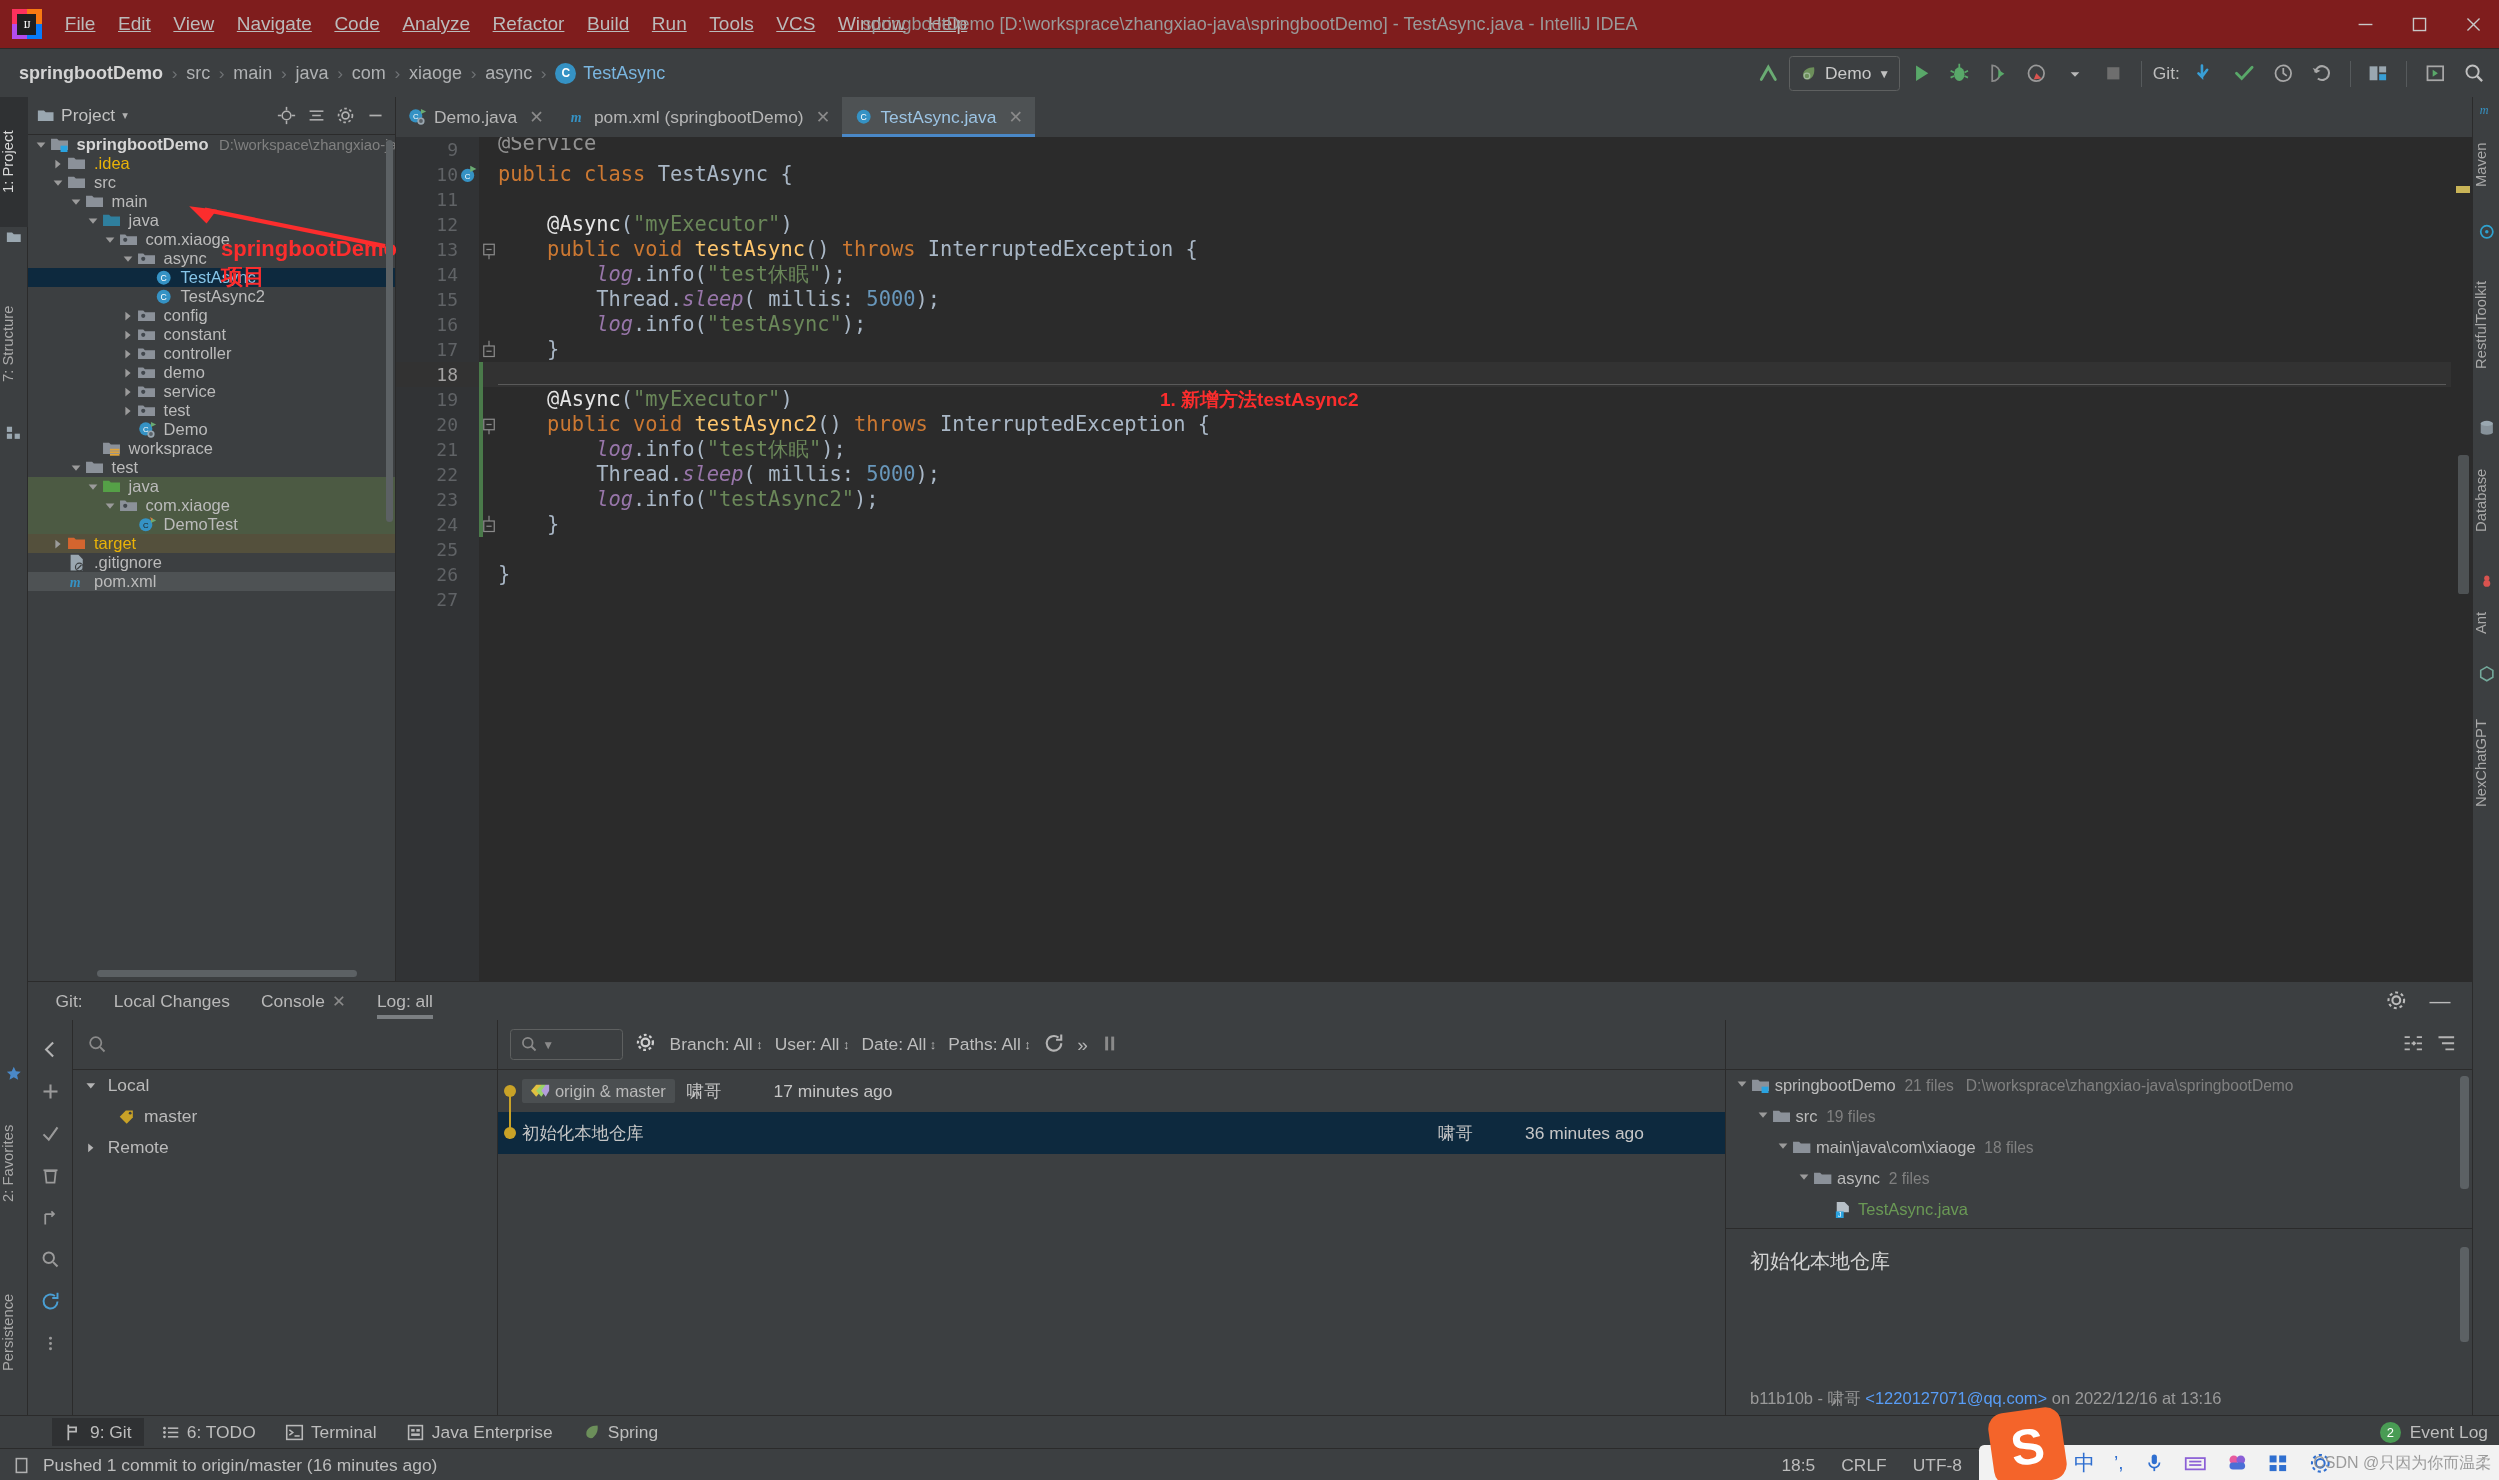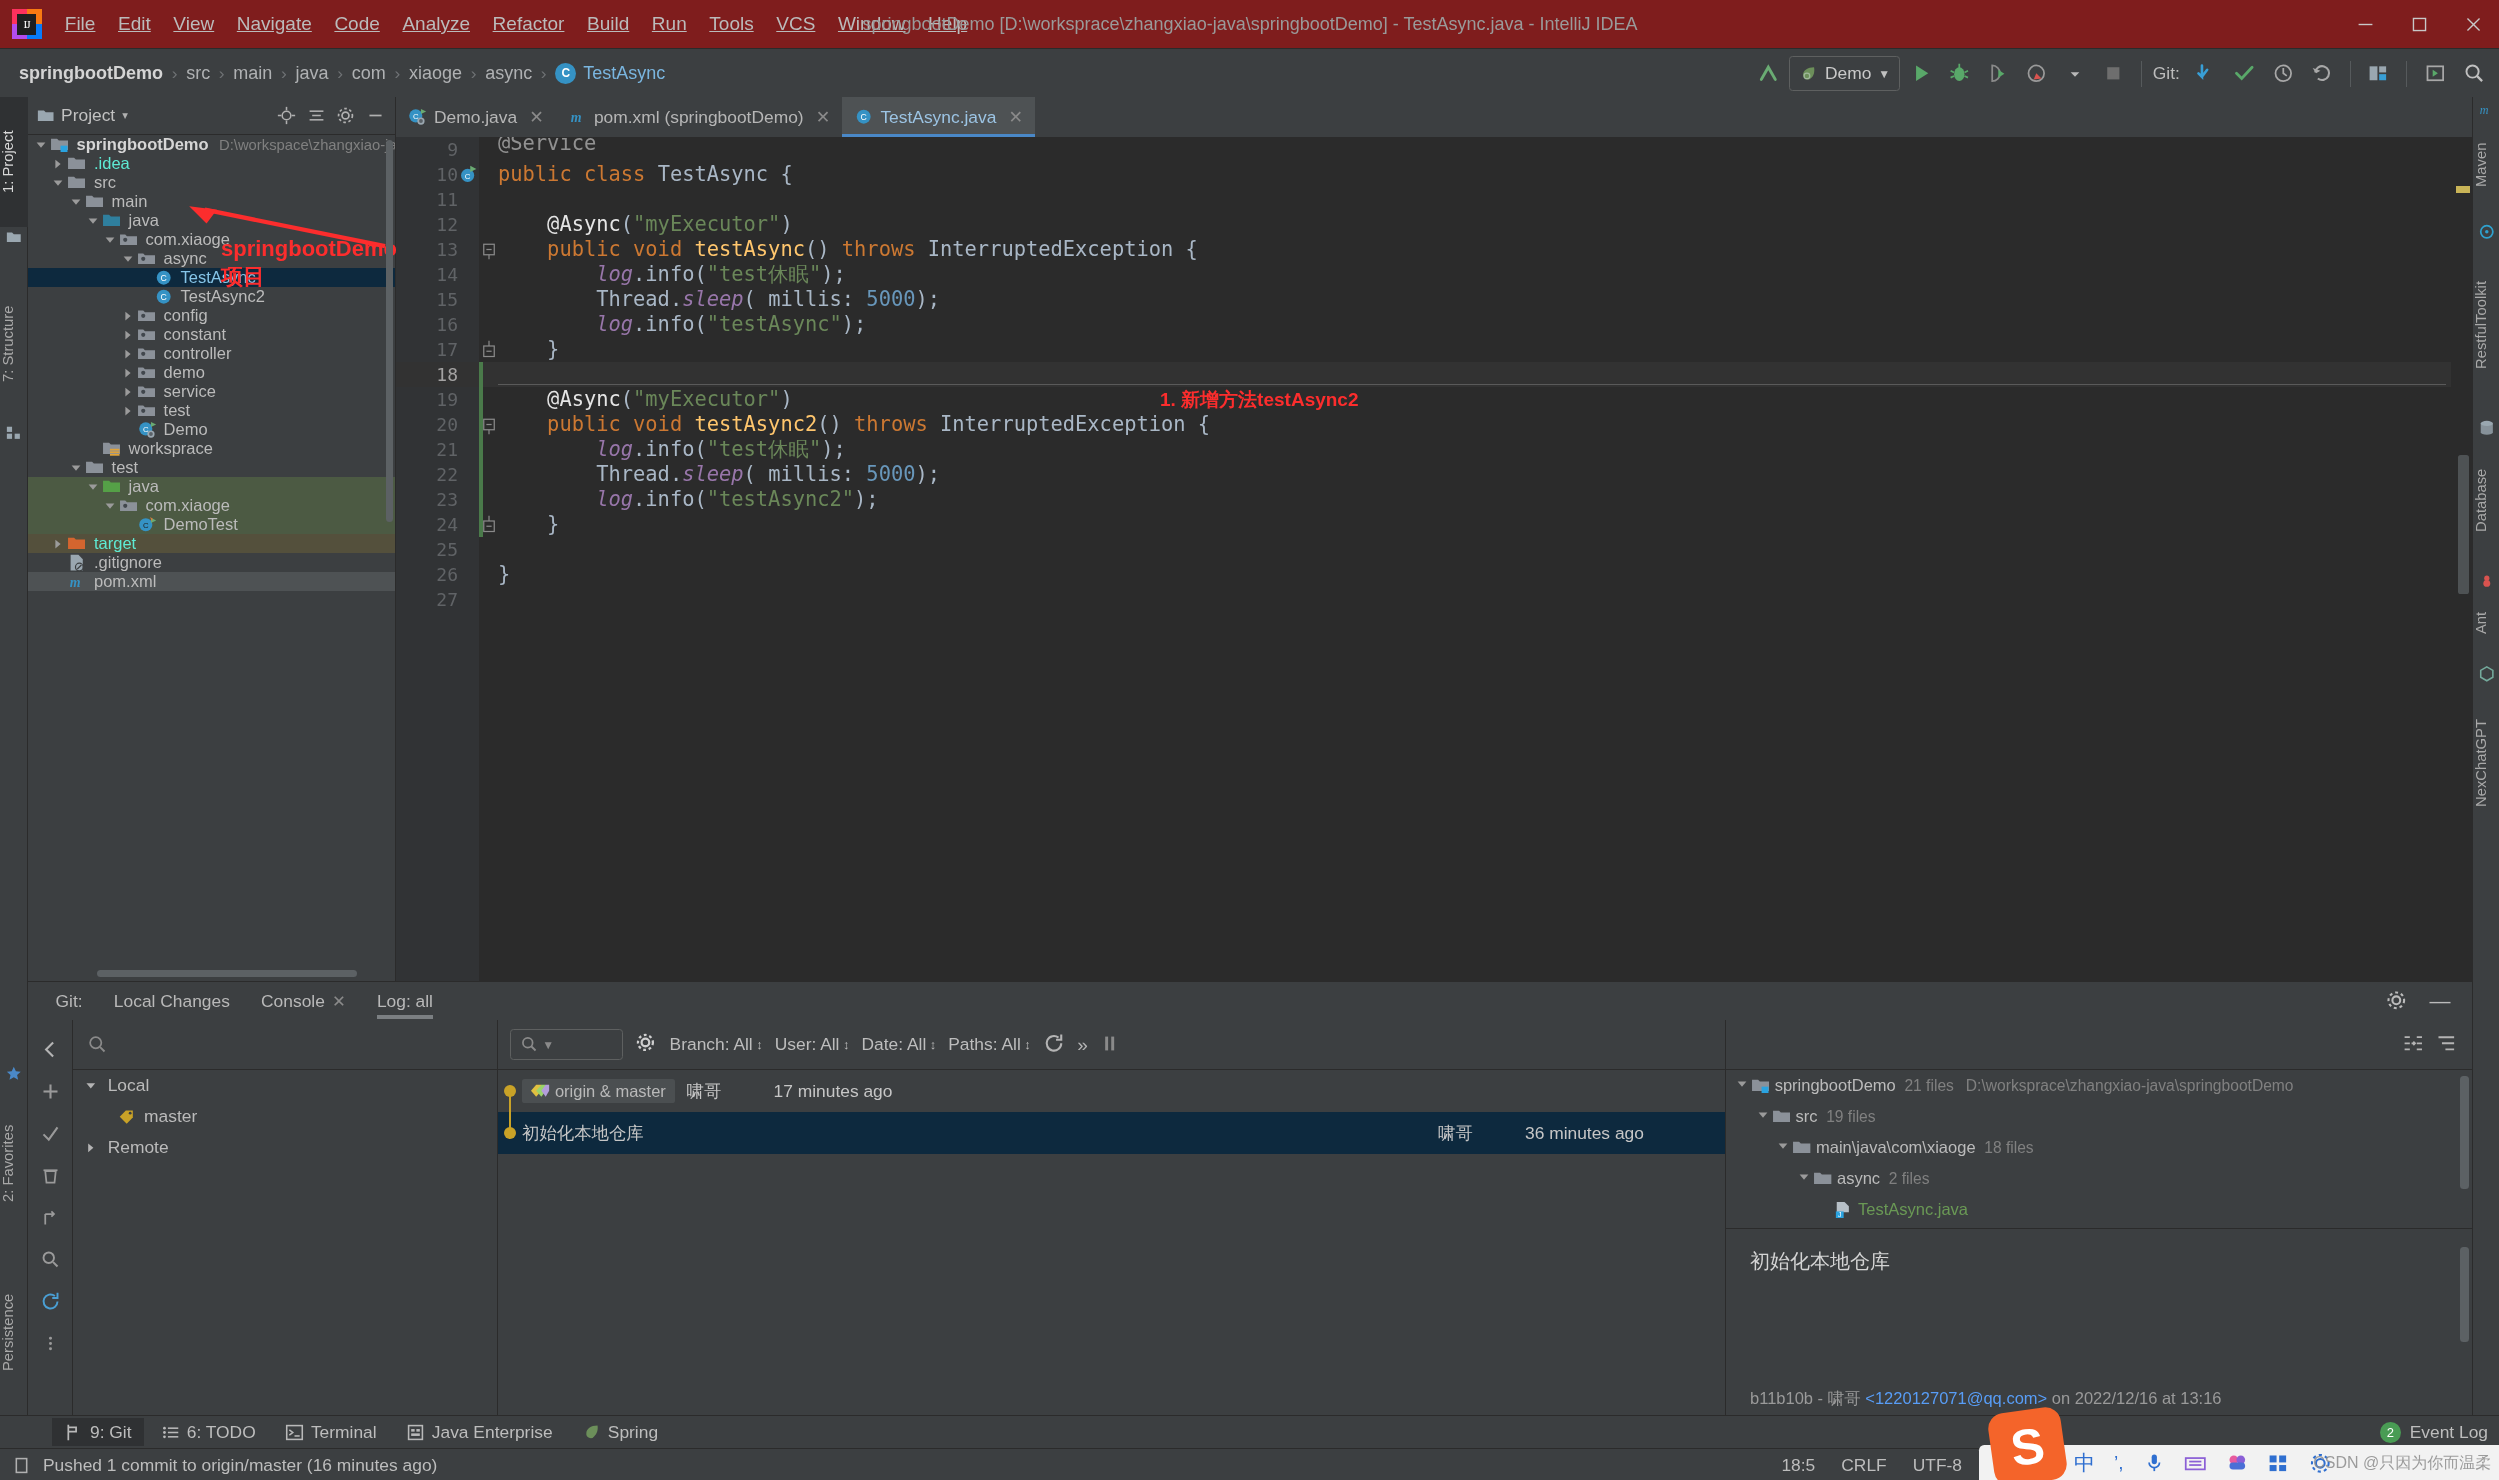--- a/index.html
+++ b/index.html
@@ -118,21 +118,21 @@
   .trow.green { background:#4c5a43; }
   .trow.olive { background:#54503c; }
   .trow.gray  { background:#4e5254; }
   .tw { display:inline-block; flex:none; }
   .arrow { width:19px; height:18px; display:flex; align-items:center; justify-content:center; flex:none; }
   .arrow svg { display:block; }
   .tico { width:22.6px; height:18px; display:flex; align-items:center; justify-content:flex-start; flex:none; }
   .tlabel { margin-left:3.5px; }
   .tlabel.bold { font-weight:bold; color:#d6d6d6; }
   .tpath { color:#808080; font-size:14.8px; margin-left:10.4px; }
-  .tlabel.yellowtxt { color:#5eead4; }
+  .tlabel.yellowtxt { color:#eab308; }
   .tlabel.bluetxt { color:#86c5e8; }
 
   .hscroll {
     position:absolute; bottom:0; left:0; right:0; height:15.6px; background:#3c3f41;
   }
   .hscroll .thumb {
     position:absolute; left:69px; width:260px; top:4.3px; height:7px; background:#5c6164; border-radius:3.5px;
   }
   .vscroll-proj {
     position:absolute; right:1.7px; top:43px; width:7px; height:382px; background:#5c6164; border-radius:3.5px;

